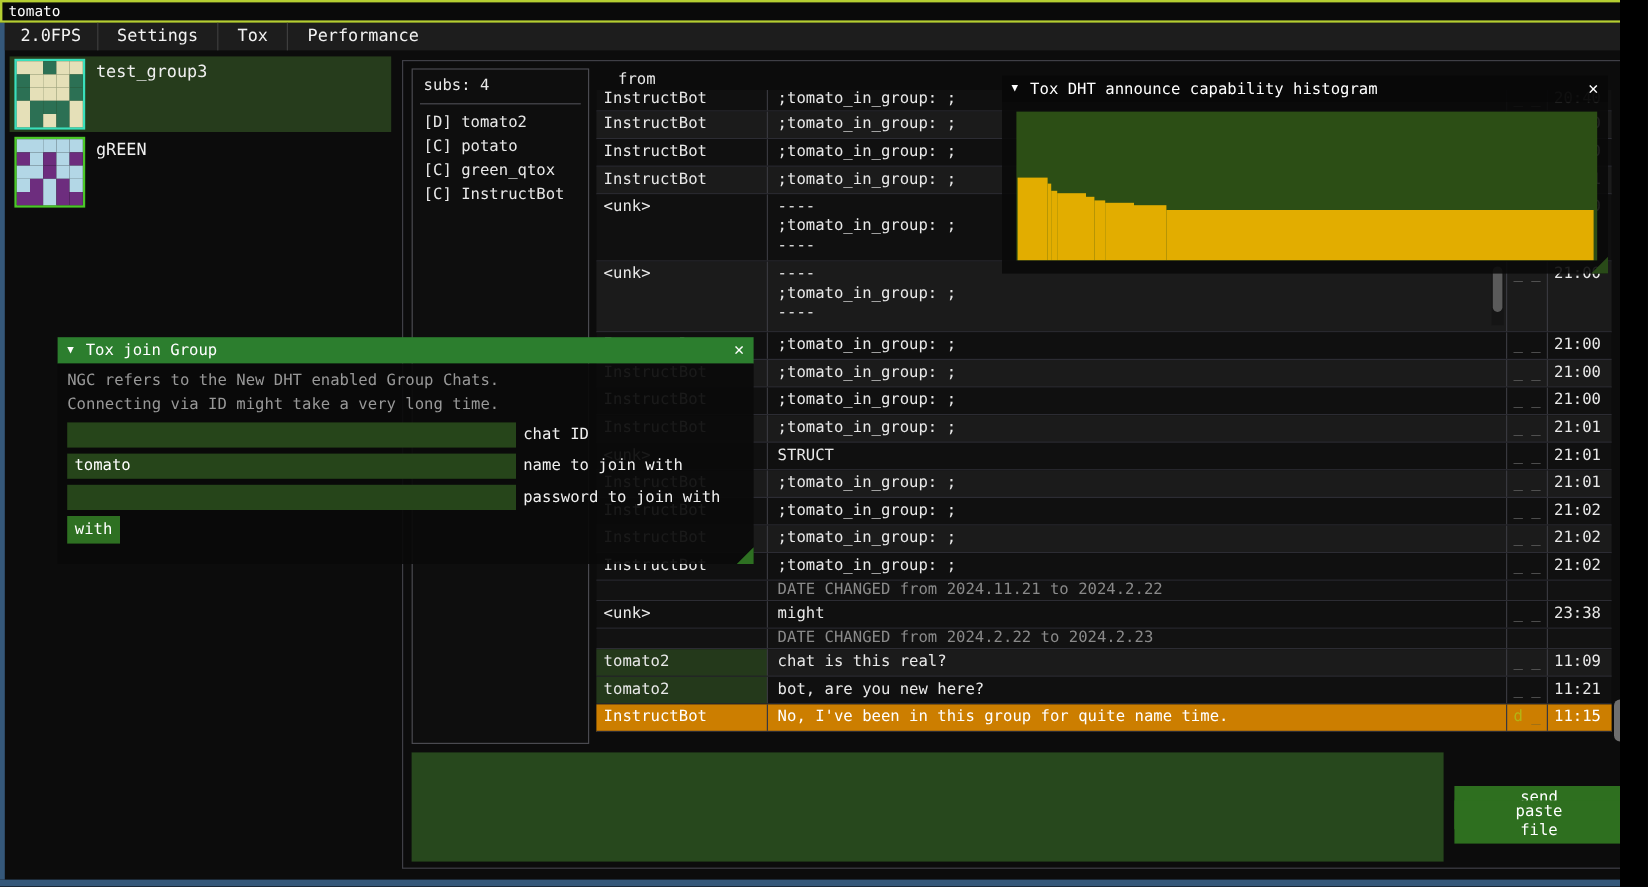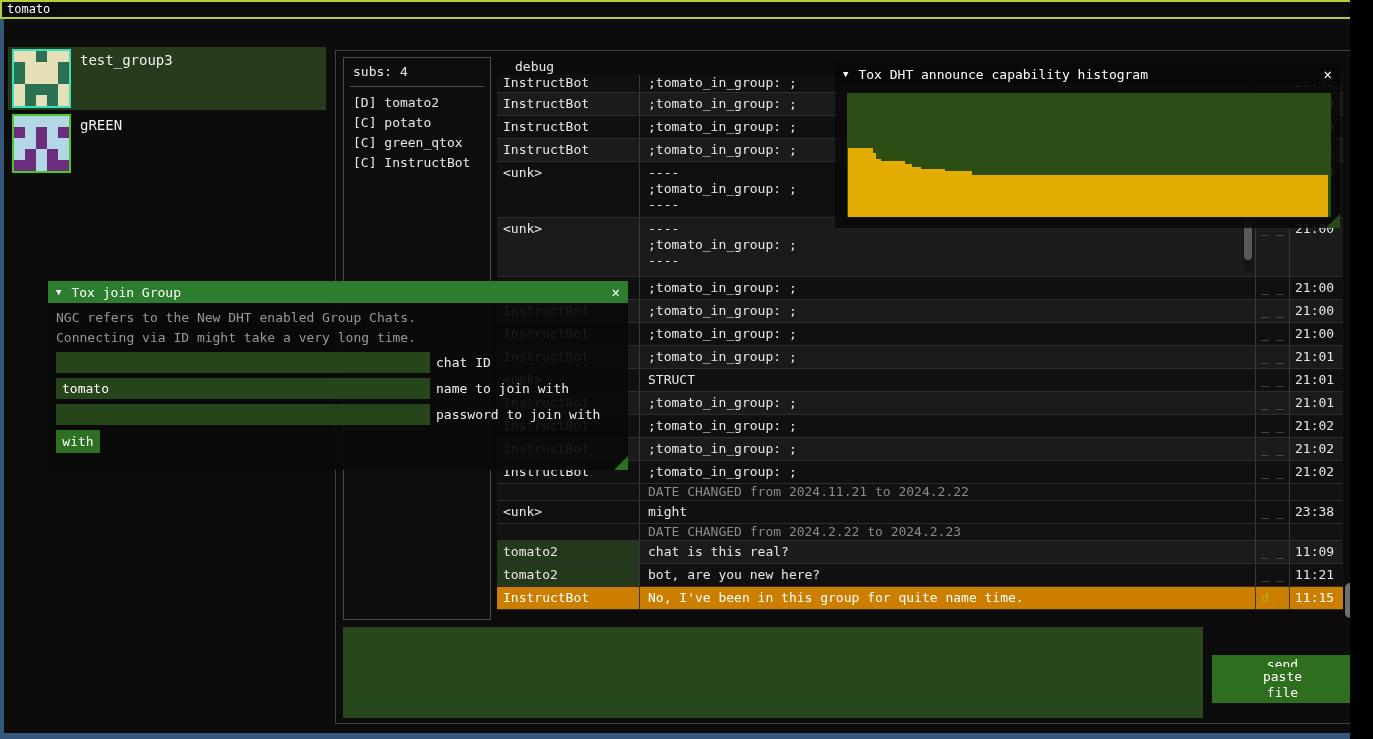--- a/index.html
+++ b/index.html
@@ -106,20 +106,29 @@
 
 <div id="app">
 
   <div id="titlebar">
     <span>tomato</span>
   </div>
   <div id="frame-left" class="frame-strip"></div>
   <div id="frame-right" class="frame-strip"></div>
   <div id="frame-bottom" class="frame-strip"></div>
 
+  <div id="menubar">
+      <div class="menu-item fps">2.0FPS</div>
+      <div class="menu-sep"></div>
+      <div class="menu-item">Settings</div>
+      <div class="menu-sep"></div>
+      <div class="menu-item">Tox</div>
+      <div class="menu-sep"></div>
+      <div class="menu-item">Performance</div>
+    </div>
 
   <div id="group-list">
       <div class="group-item selected">
         <div class="avatar" style="border-color: rgb(58, 224, 188);">
           <div class="px" style="background: rgb(229, 224, 184);"></div>
           <div class="px" style="background: rgb(229, 224, 184);"></div>
           <div class="px" style="background: rgb(44, 112, 84);"></div>
           <div class="px" style="background: rgb(229, 224, 184);"></div>
           <div class="px" style="background: rgb(229, 224, 184);"></div>
           <div class="px" style="background: rgb(44, 112, 84);"></div>
@@ -183,21 +192,21 @@
     <div id="subs-header">subs: 4</div>
     <div class="subs-sep"></div>
     <div id="subs-list">
         <div class="subs-item">[D] tomato2</div>
         <div class="subs-item">[C] potato</div>
         <div class="subs-item">[C] green_qtox</div>
         <div class="subs-item">[C] InstructBot</div>
       </div>
   </div>
 
-  <div id="debug-label">debug</div>
+  <div id="debug-label">from</div>
   <div id="chat-rows">
       <div class="row clipped">
         <div class="cell c-name">InstructBot</div>
         <div class="cell c-msg">;tomato_in_group: ;</div>
         <div class="cell c-state">
           <span class="s-0">_</span>
           <span class="s-1">_</span>
         </div>
         <div class="c-time">20:40</div>
       </div>

